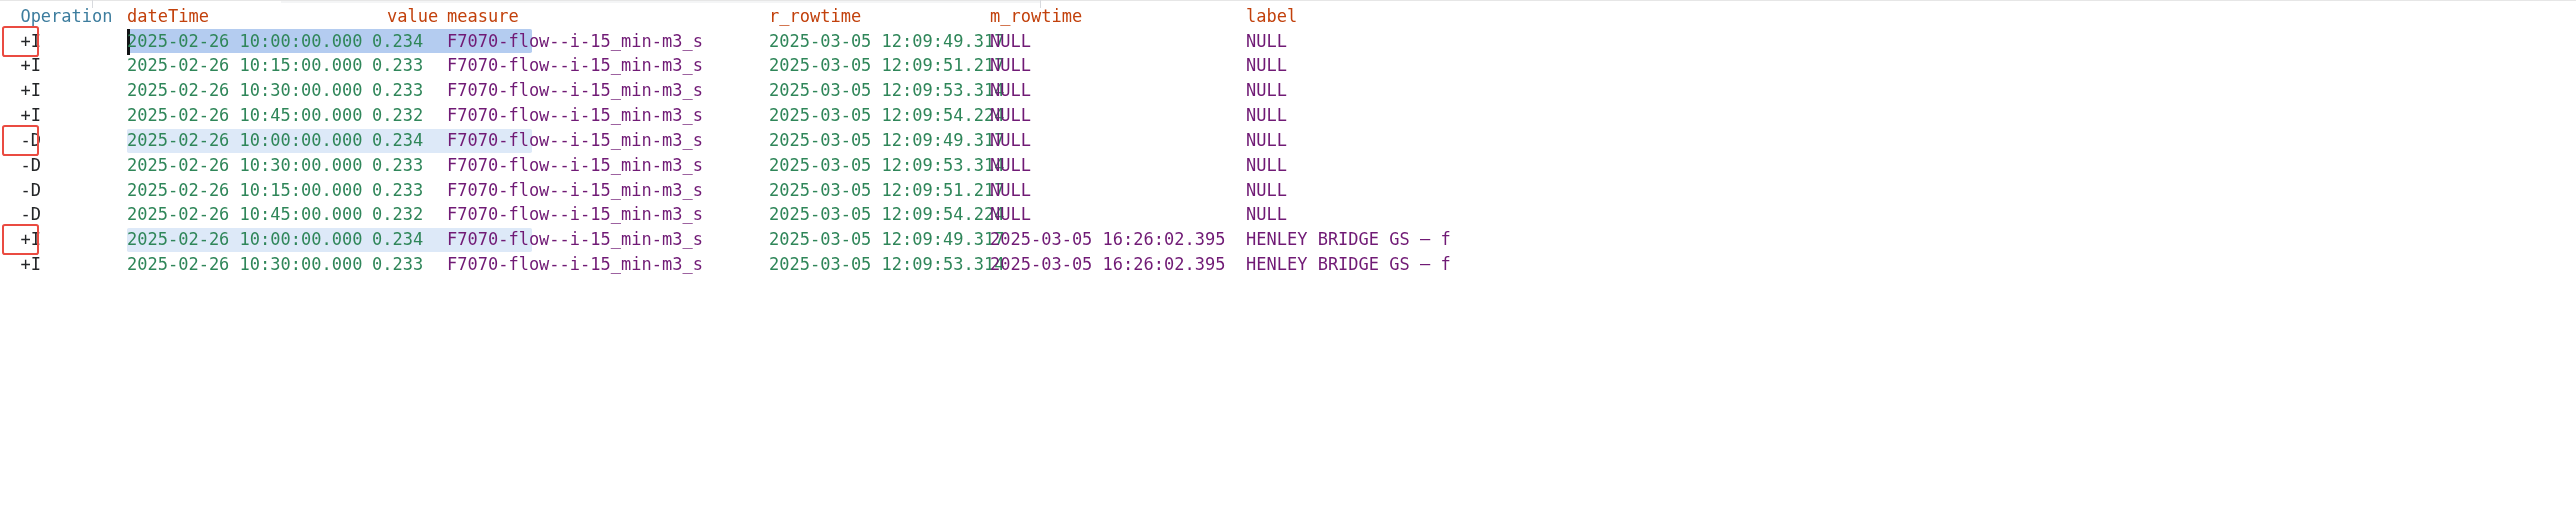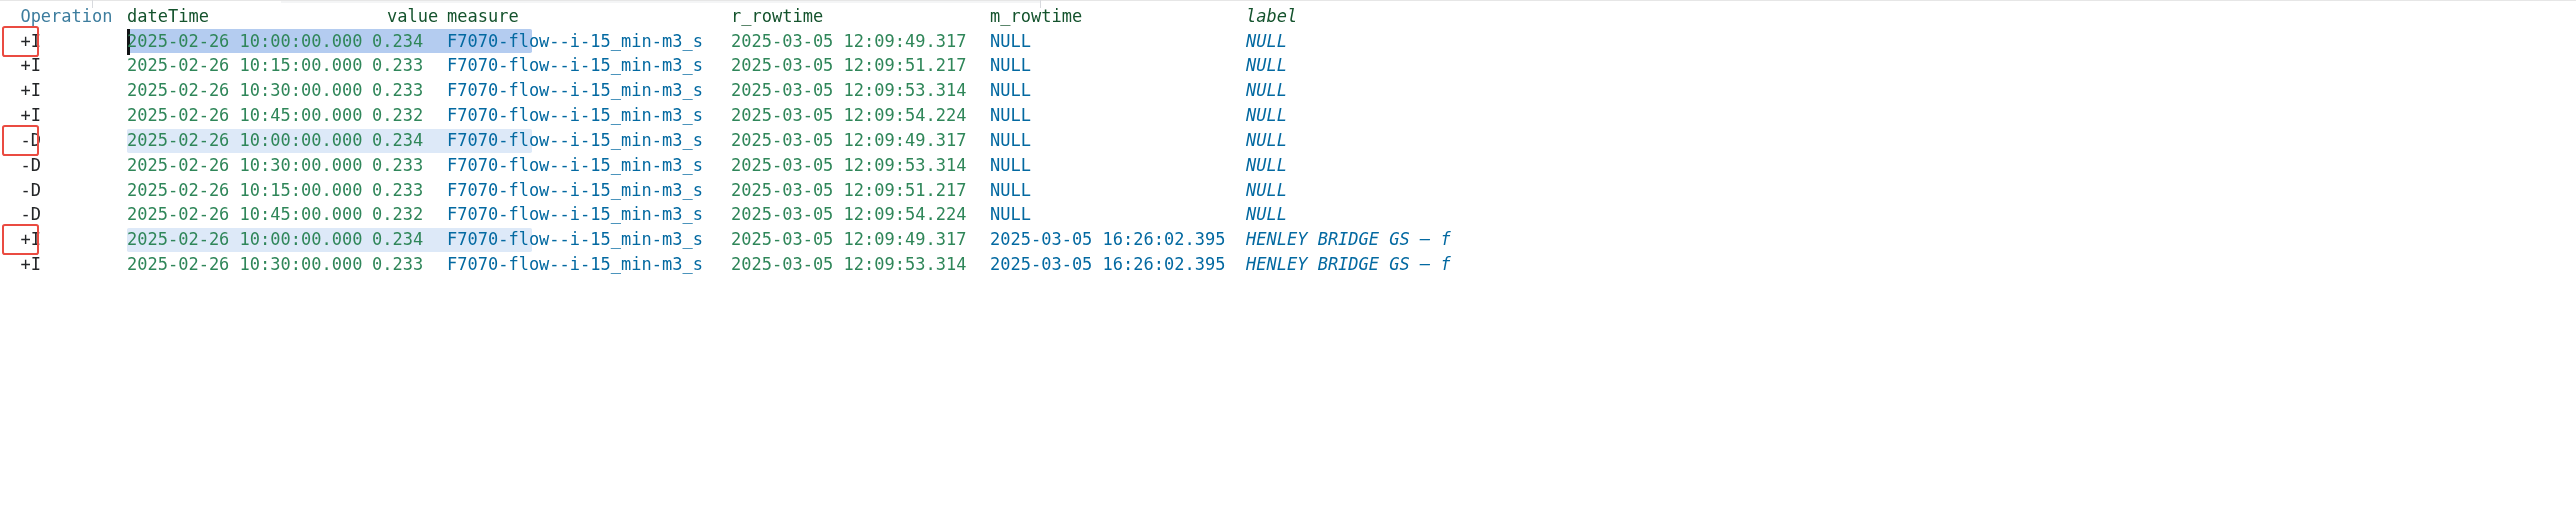--- a/index.html
+++ b/index.html
@@ -76,30 +76,30 @@
     top: 0;
     height: 25px;
     line-height: 25px;
   }
 
   
   .c-op       { left: 7.4px;    }
   .c-dt       { left: 114px;  }
   .c-val      { left: 374px; text-align: right;  }
   .c-meas     { left: 434px; text-align: center;  }
-  .c-rrow     { left: 718px;  }
+  .c-rrow     { left: 756px;  }
   .c-mrow     { left: 977px; }
-  .c-label    { left: 1233px; font-style: italic; }
+  .c-label    { left: 1233px; }
 
   
   .hdr-op     { color: #3d7d9e; }
-  .hdr        { color: #14532d; }
+  .hdr        { color: #c2410c; }
   .op         { color: #242628; }
   .green      { color: #2f8659; }
-  .dark       { color: #0369a1; }
+  .dark       { color: #701a75; }
 
   
   .sel-strong {
     position: absolute;
     top: 0.9px;
     height: 24px;
     background: #b4ccf0;
     border-radius: 1.8px;
   }
   .sel-soft {

